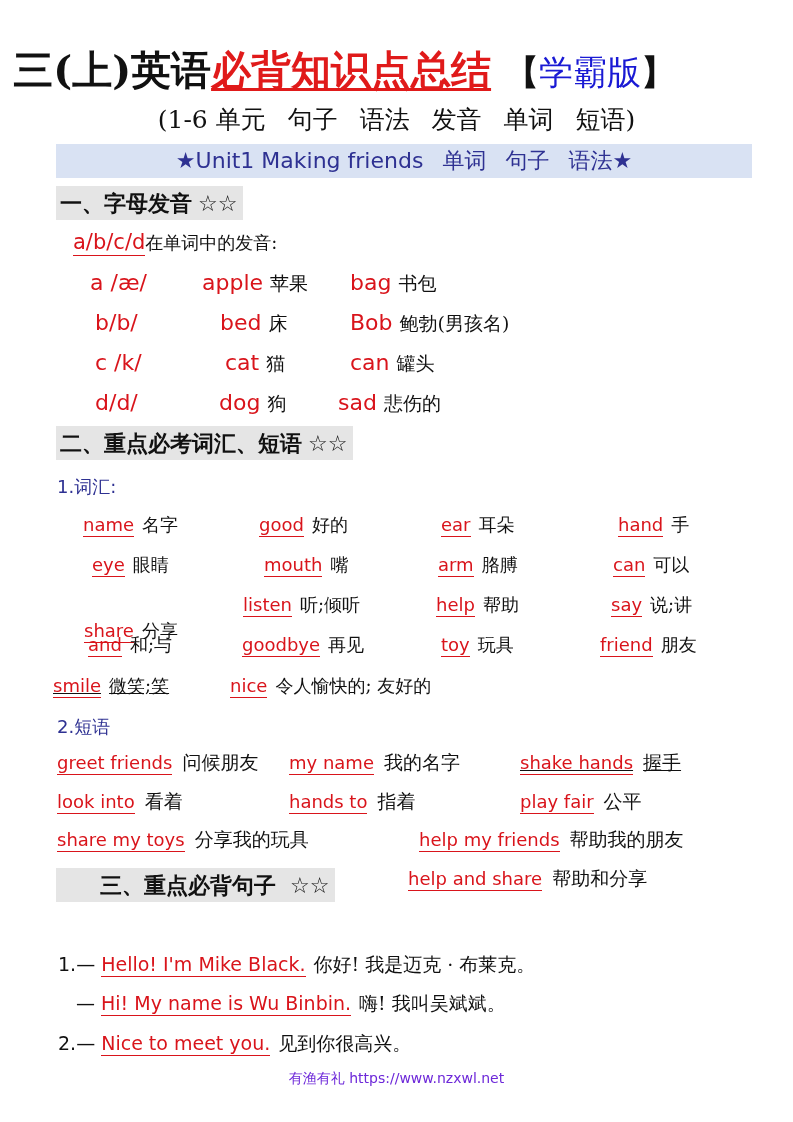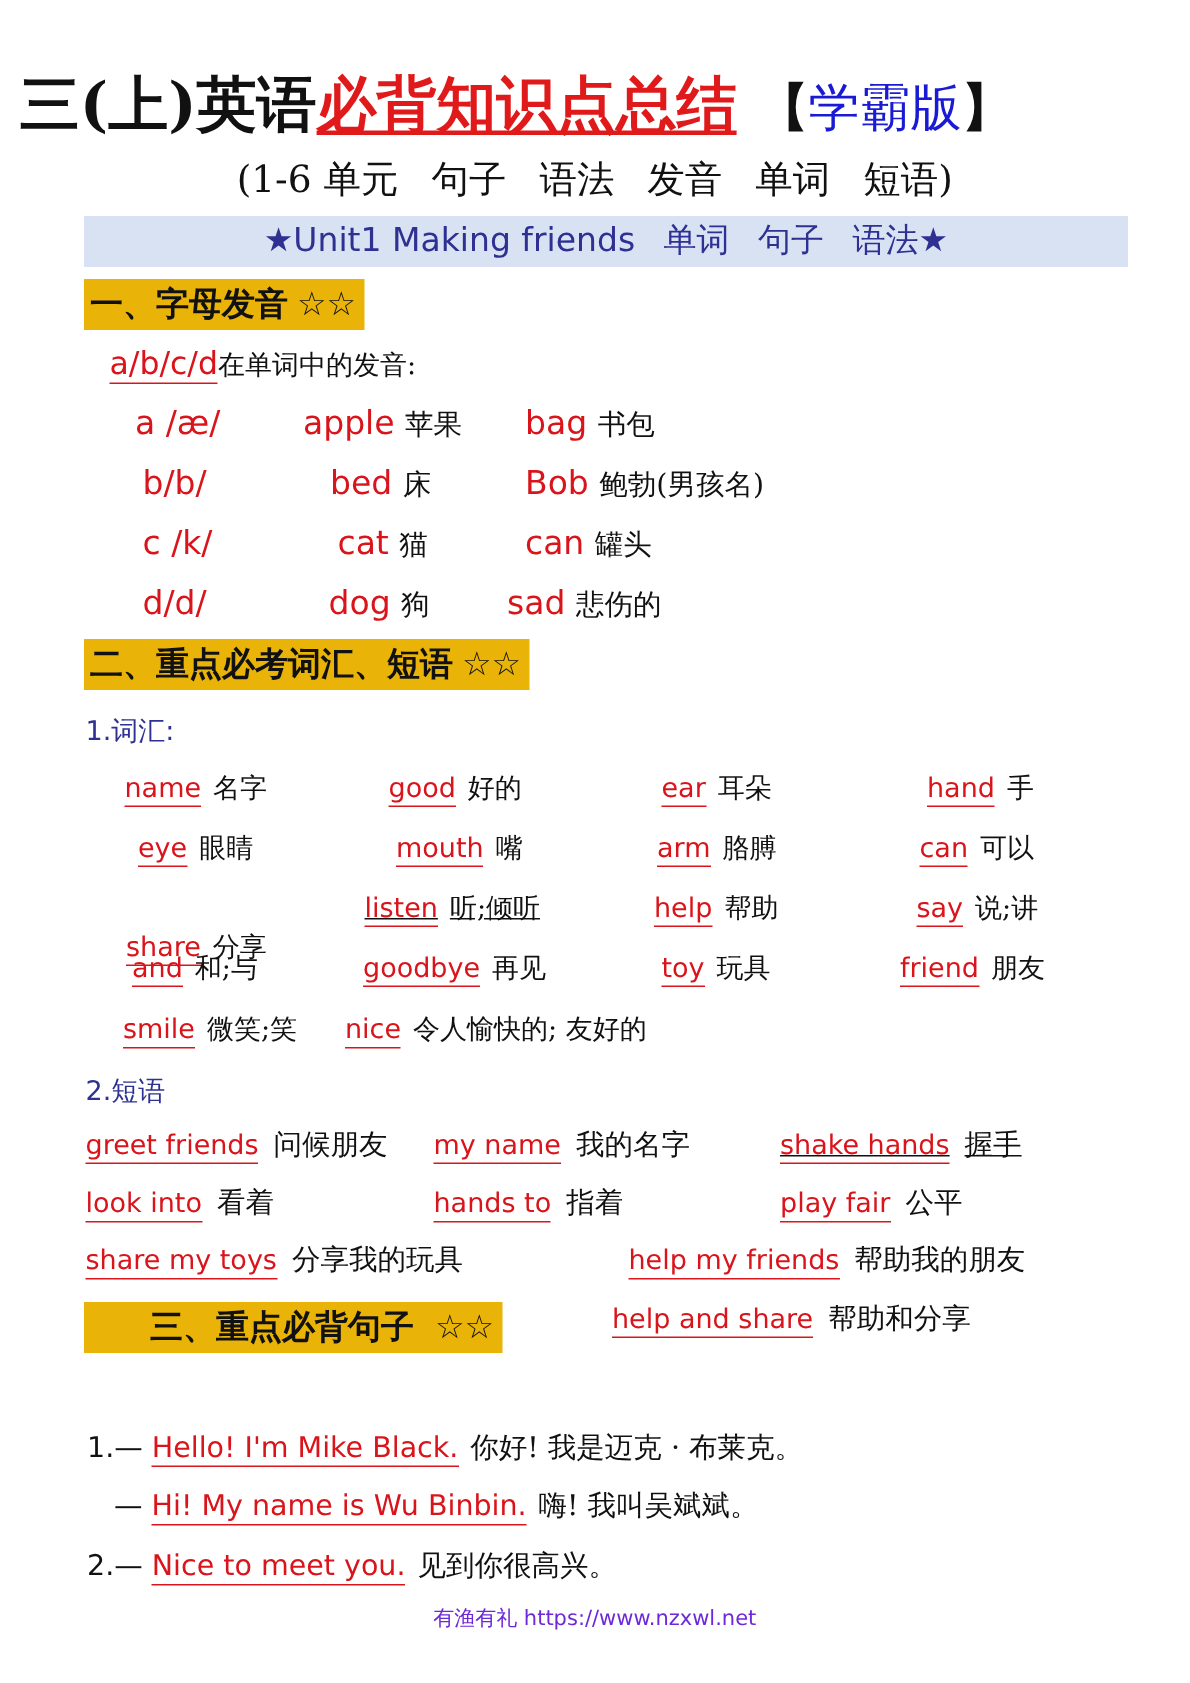--- a/index.html
+++ b/index.html
@@ -9,21 +9,21 @@
   .title { left: 0; width: 662px; top: 42px; text-align: right; font-size: 40px; font-weight: bold; line-height: 56px; margin-left: 13px; }
   .title .black { color: #111; }
   .title .red { color: #e01a1a; text-decoration: underline; text-decoration-thickness: 3px; text-underline-offset: 4px; }
   .title .bracket { color: #111; font-size: 34px; }
   .title .blue { color: #1a1ad4; font-weight: normal; font-size: 34px; }
   .subtitle { left: 0; width: 793px; top: 100px; text-align: center; font-size: 25px; line-height: 40px; color: #111; }
   .subtitle span { margin: 0 7px; }
   .unit-bar { left: 56px; top: 144px; width: 696px; height: 34px; background: #d9e2f3; text-align: center;
               font-family: "DejaVu Sans", "Liberation Sans", sans-serif; color: #2e3192; font-size: 22px; line-height: 34px; }
   .unit-bar span { margin: 0 6px; }
-  .sec-head { left: 56px; height: 34px; background: #eab308; font-size: 22px; font-weight: bold; line-height: 34px;
+  .sec-head { left: 56px; height: 34px; background: #e5e5e5; font-size: 22px; font-weight: bold; line-height: 34px;
               padding: 0 6px 0 4px; color: #111; }
   .sec-head .stars { font-weight: normal; margin-left: 6px; }
   .red-t { color: #d9141b; font-family: "DejaVu Sans", "Liberation Sans", sans-serif; }
   .ul { border-bottom: 1.5px solid #d9141b; padding-bottom: 1px; }
   .cn { font-family: "DejaVu Serif", "Liberation Serif", serif; color: #111; }
   .sub-label { font-family: "DejaVu Sans", "Liberation Sans", sans-serif; color: #2e3192; font-size: 18px; }
   .letter-intro { left: 73px; top: 230px; font-size: 20px; }
   .letter-intro .red-t { font-size: 21px; }
   .letter-intro .cn { font-size: 18px; }
   .phon { font-size: 22px; }
@@ -96,30 +96,30 @@
 <div class="abs vocab" style="left:259px; top:513px;"><span class="red-t ul">good</span><span class="cn">好的</span></div>
 <div class="abs vocab" style="left:441px; top:513px;"><span class="red-t ul">ear</span><span class="cn">耳朵</span></div>
 <div class="abs vocab" style="left:618px; top:513px;"><span class="red-t ul">hand</span><span class="cn">手</span></div>
 
 <div class="abs vocab" style="left:92px; top:553px;"><span class="red-t ul">eye</span><span class="cn">眼睛</span></div>
 <div class="abs vocab" style="left:264px; top:553px;"><span class="red-t ul">mouth</span><span class="cn">嘴</span></div>
 <div class="abs vocab" style="left:438px; top:553px;"><span class="red-t ul">arm</span><span class="cn">胳膊</span></div>
 <div class="abs vocab" style="left:613px; top:553px;"><span class="red-t ul">can</span><span class="cn">可以</span></div>
 
 <div class="abs vocab" style="left:84px; top:619px;"><span class="red-t ul">share</span><span class="cn">分享</span></div>
-<div class="abs vocab" style="left:243px; top:593px;text-decoration:underline;"><span class="red-t ul">listen</span><span class="cn">听;倾听</span></div>
+<div class="abs vocab" style="left:243px; top:593px;"><span class="red-t ul">listen</span><span class="cn">听;倾听</span></div>
 <div class="abs vocab" style="left:436px; top:593px;"><span class="red-t ul">help</span><span class="cn">帮助</span></div>
 <div class="abs vocab" style="left:611px; top:593px;"><span class="red-t ul">say</span><span class="cn">说;讲</span></div>
 
 <div class="abs vocab" style="left:88px; top:633px;"><span class="red-t ul">and</span><span class="cn">和;与</span></div>
 <div class="abs vocab" style="left:242px; top:633px;"><span class="red-t ul">goodbye</span><span class="cn">再见</span></div>
 <div class="abs vocab" style="left:441px; top:633px;"><span class="red-t ul">toy</span><span class="cn">玩具</span></div>
 <div class="abs vocab" style="left:600px; top:633px;"><span class="red-t ul">friend</span><span class="cn">朋友</span></div>
 
-<div class="abs vocab" style="left:82px; top:674px;"><span class="red-t ul">smile</span><span class="cn">微笑;笑</span></div>
+<div class="abs vocab" style="left:53px; top:674px;text-decoration:underline;"><span class="red-t ul">smile</span><span class="cn">微笑;笑</span></div>
 <div class="abs vocab" style="left:230px; top:674px;"><span class="red-t ul">nice</span><span class="cn">令人愉快的; 友好的</span></div>
 
 <div class="abs sub-label" style="left:57px; top:715px;">2.短语</div>
 
 <div class="abs phrase" style="left:57px; top:750px;"><span class="red-t ul">greet friends</span><span class="cn">问候朋友</span></div>
 <div class="abs phrase" style="left:289px; top:750px;"><span class="red-t ul">my name</span><span class="cn">我的名字</span></div>
 <div class="abs phrase" style="left:520px; top:750px;text-decoration:underline;"><span class="red-t ul">shake hands</span><span class="cn">握手</span></div>
 
 <div class="abs phrase" style="left:57px; top:789px;"><span class="red-t ul">look into</span><span class="cn">看着</span></div>
 <div class="abs phrase" style="left:289px; top:789px;"><span class="red-t ul">hands to</span><span class="cn">指着</span></div>

